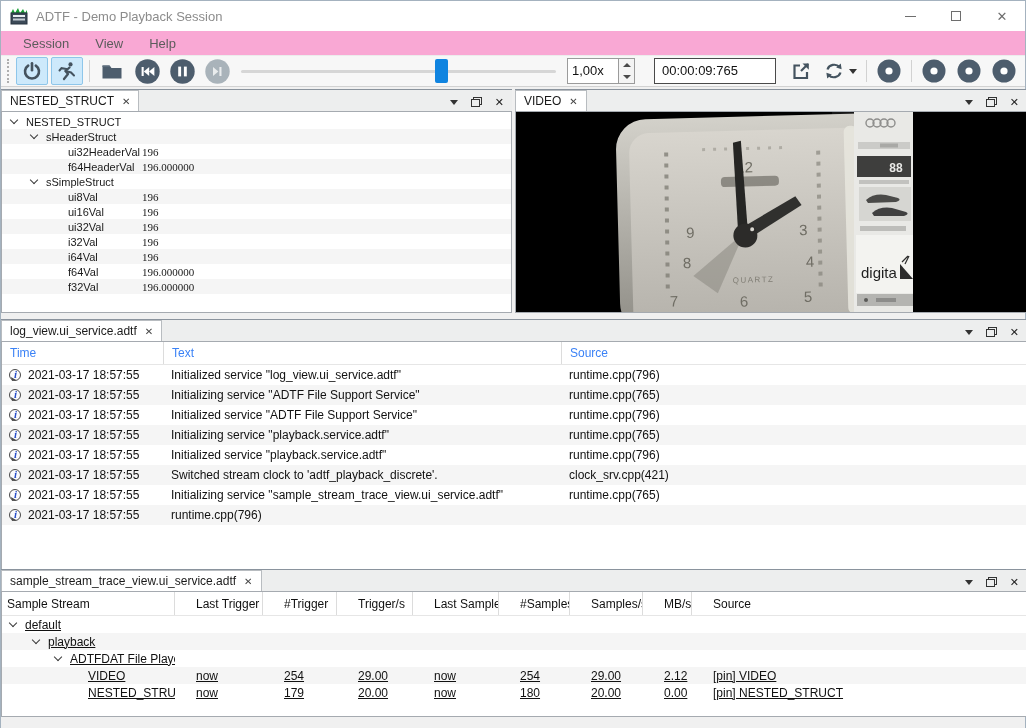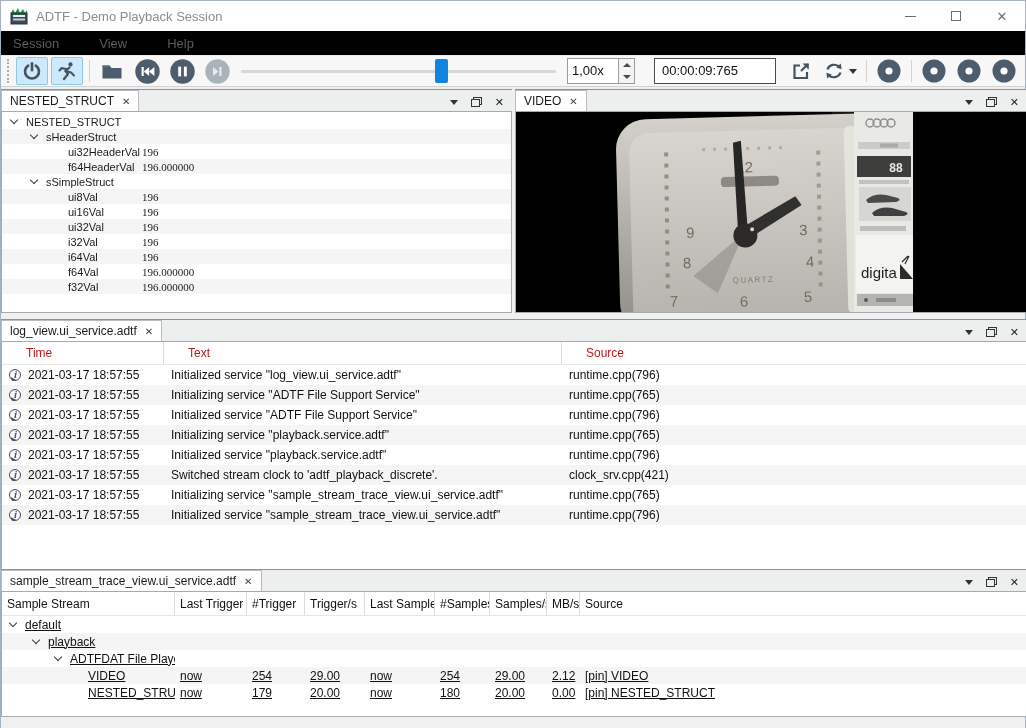--- a/index.html
+++ b/index.html
@@ -10,21 +10,21 @@
   .titlebar { height:30px; background:#ffffff; display:flex; align-items:center; padding-left:9px; }
   .app-icon { width:18px; height:18px; margin-right:8px; }
   .title-text { font-size:13px; color:#8c8c8c; flex:1; }
   .win-controls { display:flex; height:30px; }
   .wc { width:46px; height:30px; display:flex; align-items:center; justify-content:center; color:#6e6e6e; }
   .wc .minbar { width:11px; height:1px; background:#6e6e6e; }
   .wc .maxbox { width:10px; height:10px; border:1px solid #6e6e6e; }
   .wc.close { font-size:13px; }
 
   
-  .menubar { height:24px; background:#000000; display:flex; align-items:center; padding-left:10px; gap:36px; }
+  .menubar { height:24px; background:#f9a8d4; display:flex; align-items:center; padding-left:20px; gap:22px; }
   .menu-item { font-size:13px; color:#5c5c5c; padding:2px 2px; }
 
   
   .toolbar { height:32px; background:#f7f7f7; border-top:1px solid #ececec; border-bottom:1px solid #d2d2d2; display:flex; align-items:center; padding:0 5px; gap:3px; }
   .grip { width:0; height:24px; border-left:2px dotted #aeaeae; margin:0 4px 0 1px; }
   .tbtn { height:28px; min-width:32px; display:flex; align-items:center; justify-content:center; border:1px solid transparent; border-radius:2px; }
   .tbtn.toggled { background:#cde9fb; border-color:#8ec6ea; }
   .tsep { width:0; height:22px; border-left:1px solid #d2d2d2; margin:0 3px; }
   .slider-wrap { flex:1; height:28px; position:relative; margin:0 8px 0 5px; }
   .slider-track { position:absolute; left:0; right:0; top:13px; height:3px; background:#d6d6d6; border-radius:2px; }
@@ -54,31 +54,31 @@
 
   
   .trow { position:relative; height:15px; display:flex; align-items:center; font-size:11px; color:#1a1a1a; }
   .trow:nth-child(even) { background:#f5f5f5; }
   .chev { display:inline-block; width:6px; height:6px; border-right:1.4px solid #3a3a3a; border-bottom:1.4px solid #3a3a3a; transform:rotate(45deg); margin-right:9px; margin-top:-3px; flex:none; }
   .lvl0 { padding-left:9px; } .lvl1 { padding-left:29px; } .lvl2 { padding-left:66px; }
   .tval { position:absolute; left:140px; top:0; height:15px; display:flex; align-items:center;font-family:Liberation Serif, serif; }
 
   
   .log-grid-h { display:grid; grid-template-columns:162px 398px 1fr; height:23px; border-bottom:1px solid #e6e6e6; }
-  .log-grid-h > div { font-size:12px; color:#b91c1c; display:flex; align-items:center; padding-left:24px; border-right:1px solid #dcdcdc; }
+  .log-grid-h > div { font-size:12px; color:#3b82f6; display:flex; align-items:center; padding-left:8px; border-right:1px solid #dcdcdc; }
   .log-grid-h > div:last-child { border-right:none; }
   .lrow { display:grid; grid-template-columns:162px 398px 1fr; height:20px; font-size:12px; color:#111; }
   .lrow:nth-child(even) { background:#f5f5f5; }
   .lc { display:flex; align-items:center; padding-left:7px; white-space:nowrap; overflow:hidden; }
   .info { position:relative; width:12px; height:12px; border:1px solid #4a4a4a; border-radius:50%; margin-right:7px; flex:none; background:#fdfdfd; }
   .info::before { content:"i"; position:absolute; left:4px; top:-2px; font-family:"Liberation Serif", serif; font-style:italic; font-weight:bold; font-size:11px; color:#2b50c8; }
   .info::after { content:""; position:absolute; left:-1px; bottom:-4px; border:3px solid transparent; border-top-color:#4a4a4a; transform:rotate(30deg); }
 
   
-  .st-grid { display:grid; grid-template-columns:173px 72px 58px 60px 70px 55px 57px 33px 1fr; }
+  .st-grid { display:grid; grid-template-columns:173px 72px 58px 60px 70px 55px 57px 33px 1fr;gap:16px; }
   .st-head { height:24px; border-bottom:1px solid #e6e6e6; }
   .st-head > div { font-size:12px; color:#111; display:flex; align-items:center; padding-left:5px; border-right:1px solid #dcdcdc; white-space:nowrap; overflow:hidden; }
   .st-head > div:last-child { border-right:none; }
   .srow { height:17px; font-size:12px; color:#111;text-decoration:underline; }
   .srow:nth-child(even) { background:#f5f5f5; }
   .srow > div { display:flex; align-items:center; padding-left:5px; white-space:nowrap; overflow:hidden; }
   .sname { position:relative; }
   .sl0 { padding-left:8px !important; } .sl1 { padding-left:31px !important; } .sl2 { padding-left:53px !important; } .sl3 { padding-left:86px !important; }
 
   svg text { font-family:"Liberation Sans", sans-serif; }
@@ -460,21 +460,20 @@
                 <span>2021-03-17 18:57:55</span>
               </div>
             <div class="lc">Initializing service "sample_stream_trace_view.ui_service.adtf"</div>
             <div class="lc">runtime.cpp(765)</div>
           </div>
           <div class="lrow">
             <div class="lc">
                 <span class="info"></span>
                 <span>2021-03-17 18:57:55</span>
               </div>
-            <div class="lc">Initialized service "sample_stream_trace_view.ui_service.adtf"</div>
             <div class="lc">runtime.cpp(796)</div>
           </div>
         </div>
       </div>
     </div>
 
     <div class="panel" style="left:0; top:482px; width:1026px; height:148px;">
       <div class="panel-tabbar">
         <div class="ptab">
           <span>sample_stream_trace_view.ui_service.adtf</span>

